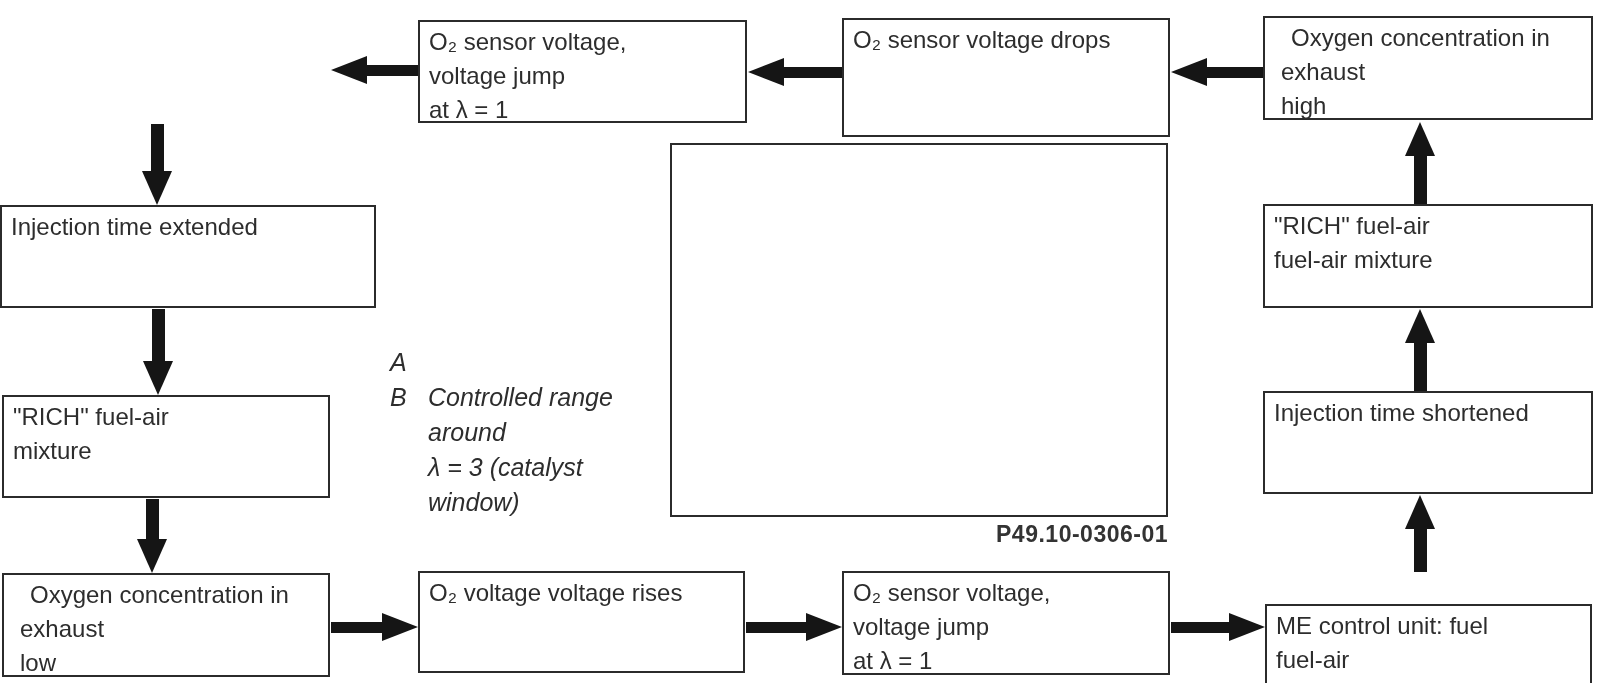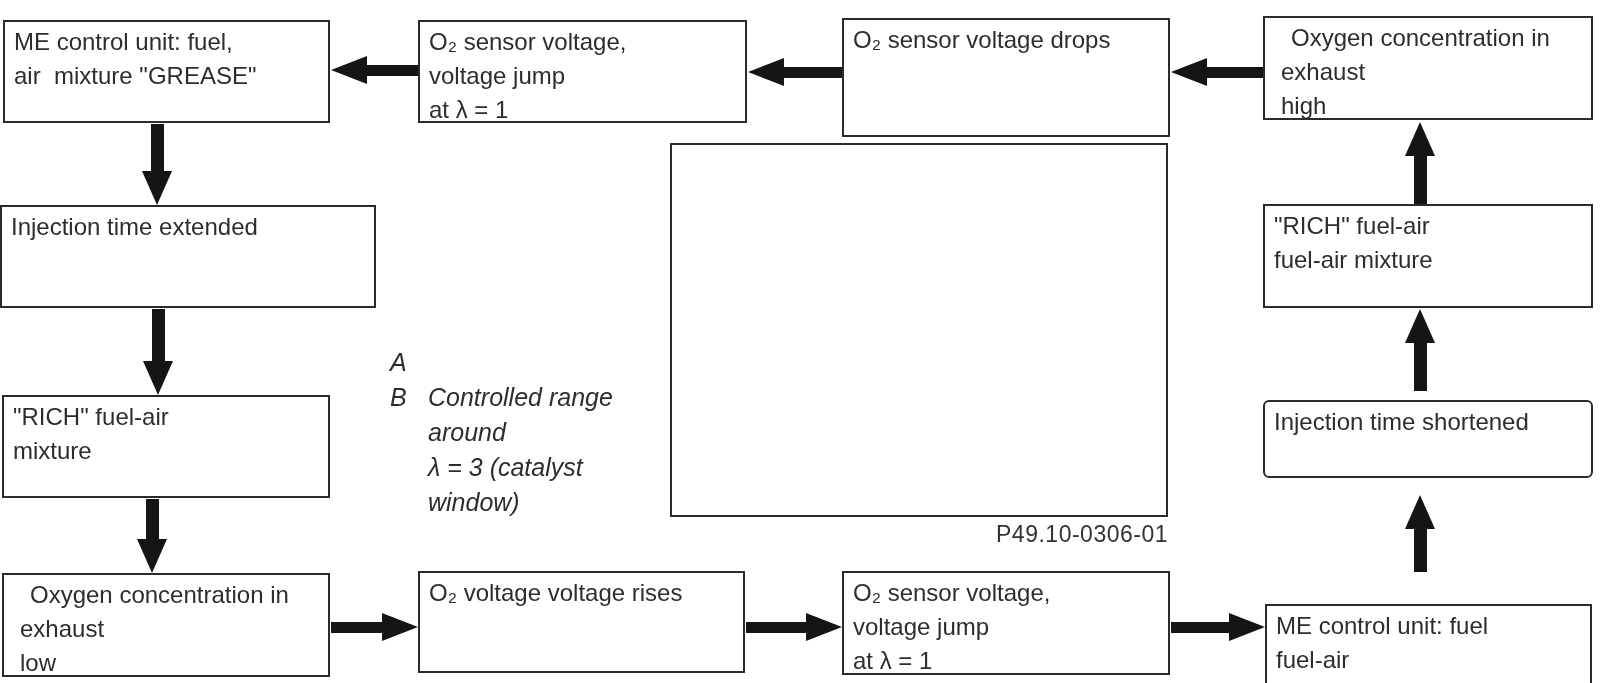--- a/index.html
+++ b/index.html
@@ -28,31 +28,31 @@
   .b1{left:3px;top:20px;width:327px;height:103px;}
   .b2{left:418px;top:20px;width:329px;height:103px;}
   .b3{left:842px;top:18px;width:328px;height:119px;}
   .b4{left:1263px;top:16px;width:330px;height:104px;}
   .b5{left:0;top:205px;width:376px;height:103px;}
   .b6{left:2px;top:395px;width:328px;height:103px;}
   .b7{left:2px;top:573px;width:328px;height:104px;}
   .b8{left:418px;top:571px;width:327px;height:102px;}
   .b9{left:842px;top:571px;width:328px;height:104px;}
   .b10{left:1265px;top:604px;width:327px;height:101px;}
-  .b11{left:1263px;top:400px;width:330px;height:78px;border-radius:6px;}
+  .b11{left:1263px;top:391px;width:330px;height:103px;}
   .b12{left:1263px;top:204px;width:330px;height:104px;}
 
   
   .center-panel{
     position:absolute;left:670px;top:143px;width:498px;height:374px;
     background:#ffffff;border:2.5px solid #2b2b2b;box-sizing:border-box;
   }
   .caption{
     position:absolute;left:900px;top:521px;width:268px;
-    text-align:right;font-size:23px;font-weight:400;color:#333;
+    text-align:right;font-size:23px;font-weight:700;color:#333;
     letter-spacing:0.5px;
   }
 
   
   .legend{position:absolute;left:390px;top:345px;font-style:italic;font-size:25px;line-height:35px;color:#2d2d2d;}
   .legend-item{display:flex;align-items:flex-start;}
   .legend-marker{width:38px;flex:0 0 38px;}
   .legend-text{white-space:pre-wrap;}
 
   
@@ -77,24 +77,20 @@
   .aL3{left:137px;top:499px;height:74px;}
   .aR1{left:1405px;top:495px;height:77px;}
   .aR2{left:1405px;top:309px;height:82px;}
   .aR3{left:1405px;top:122px;height:82px;}
 </style>
 </head>
 <body>
 
 <div id="stage">
 
-  <div class="box b1">
-    <span class="txt">ME control unit: fuel,
-air  mixture "GREASE"</span>
-  </div>
   <div class="box b2">
     <span class="txt">O₂ sensor voltage,
 voltage jump
 at λ = 1</span>
   </div>
   <div class="box b3">
     <span class="txt">O₂ sensor voltage drops</span>
   </div>
   <div class="box b4 hang">
     <span class="txt">Oxygen concentration in

